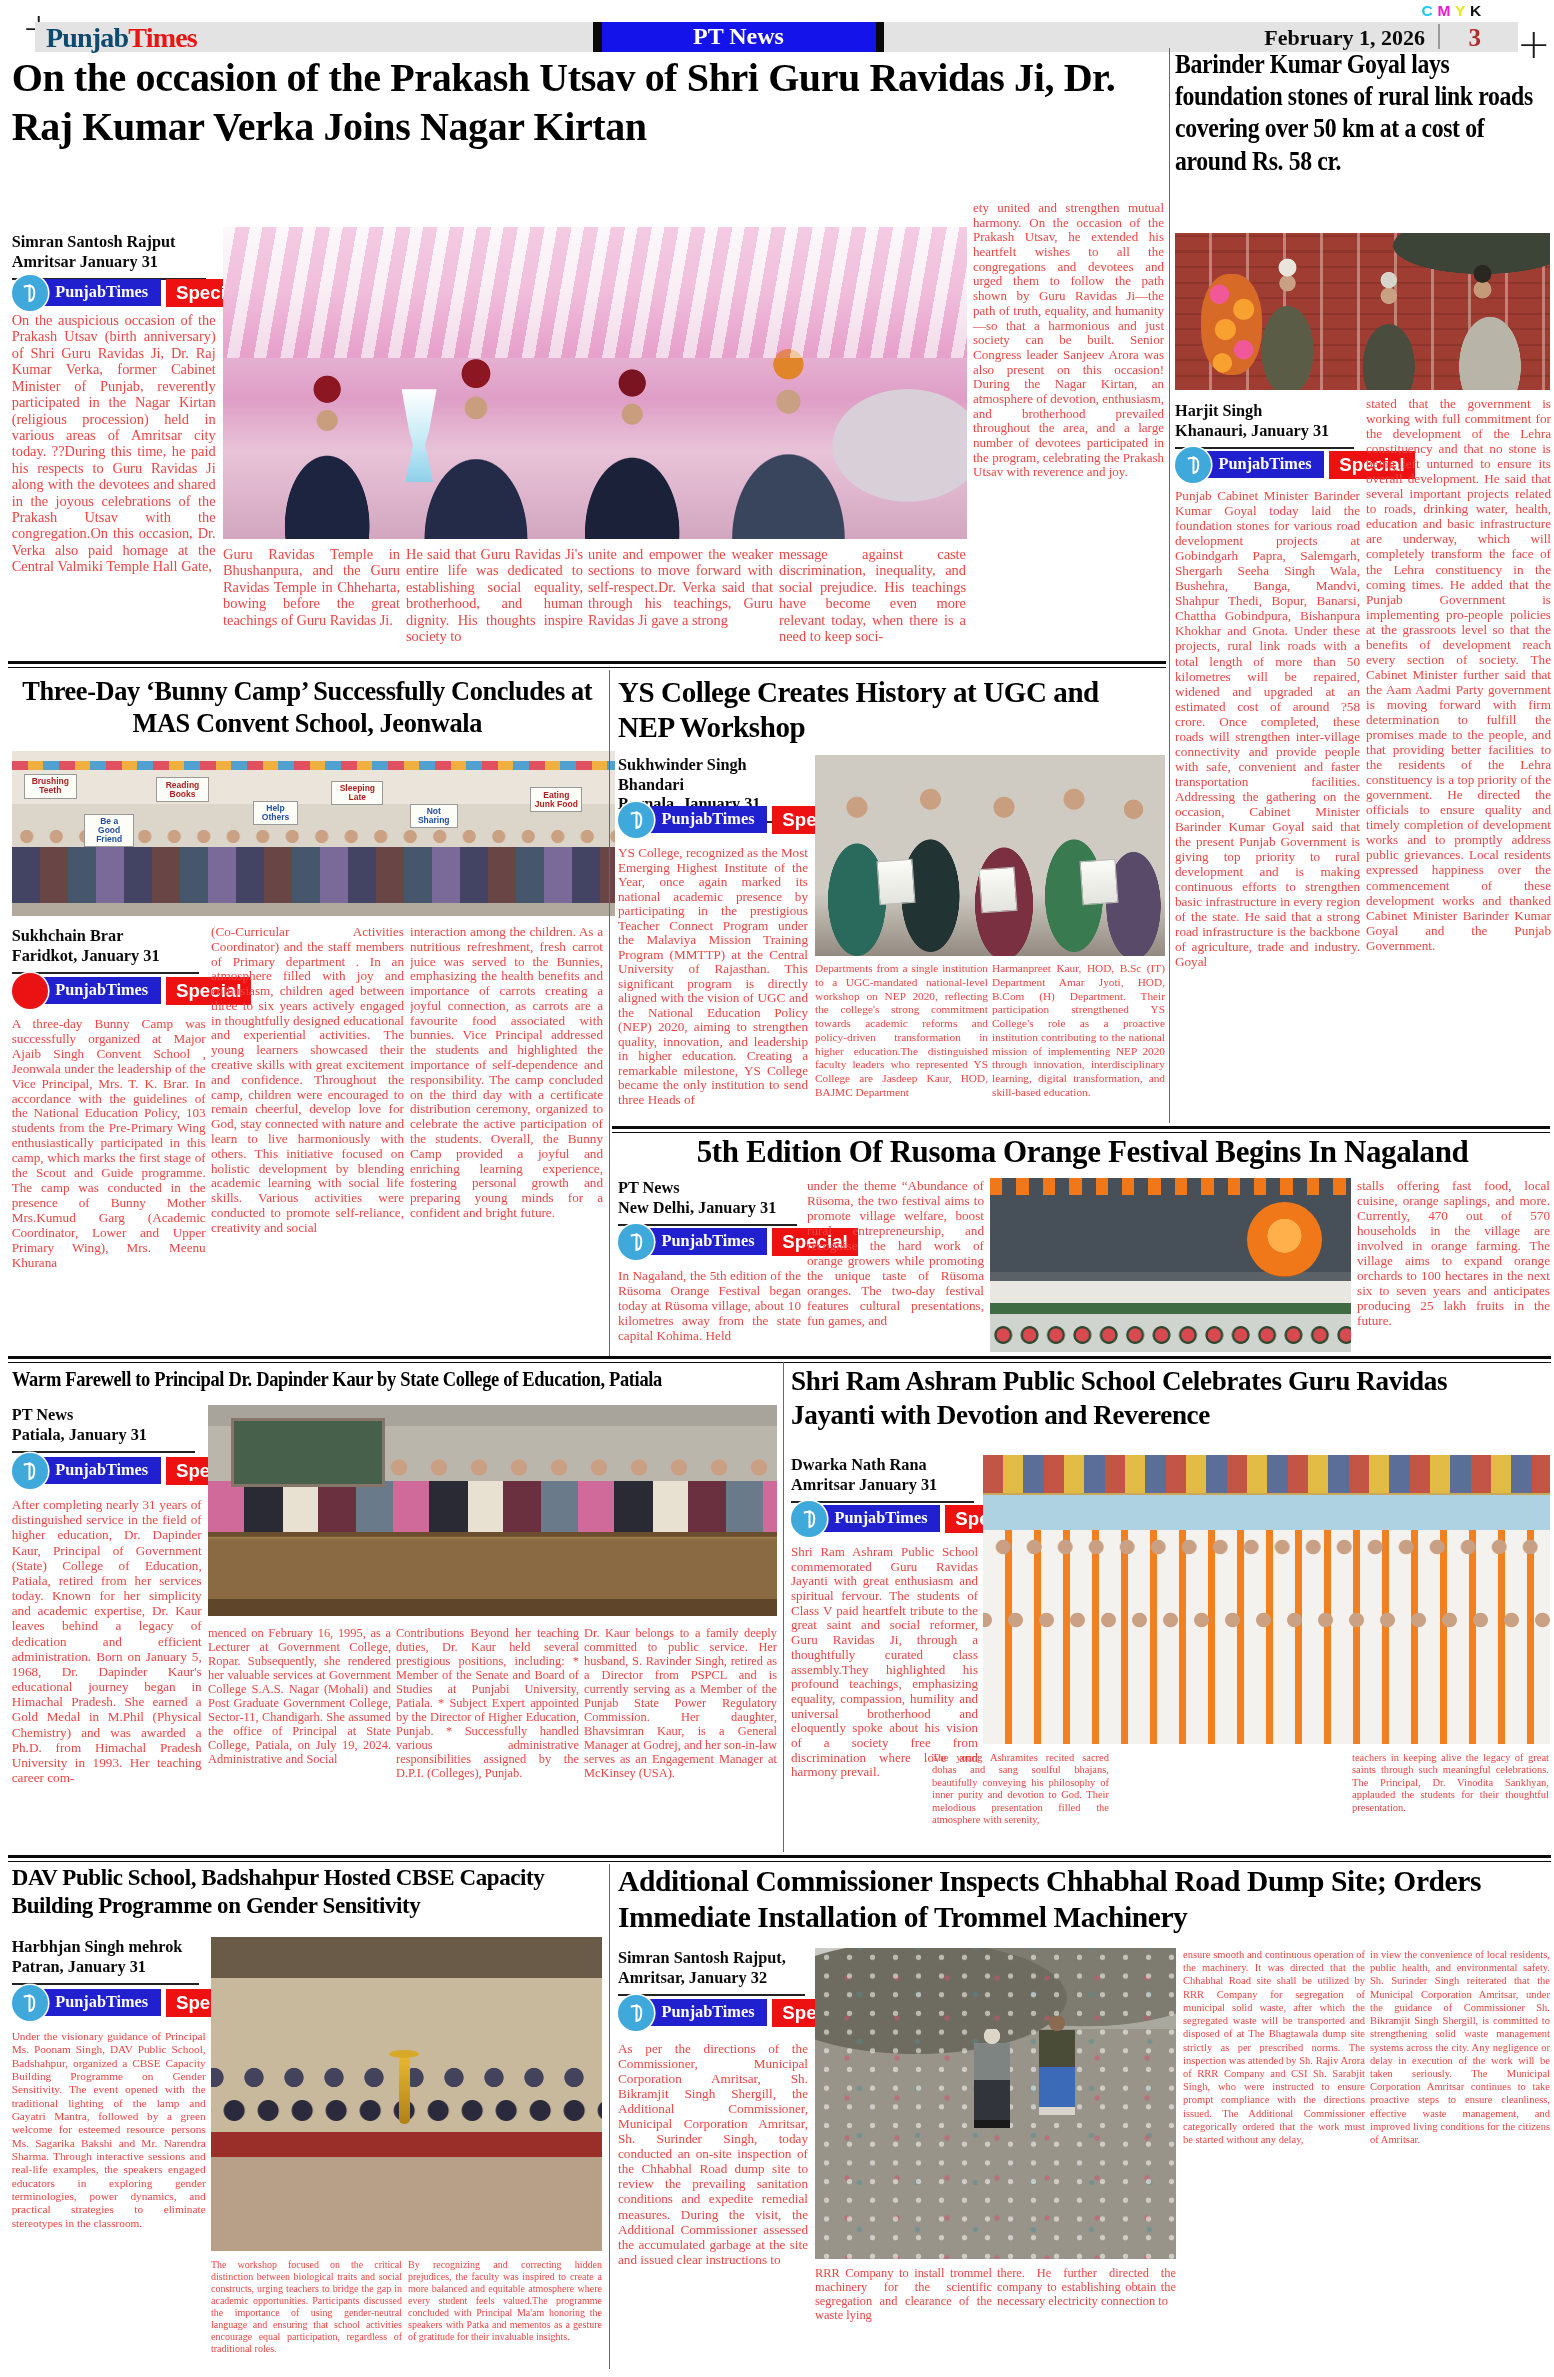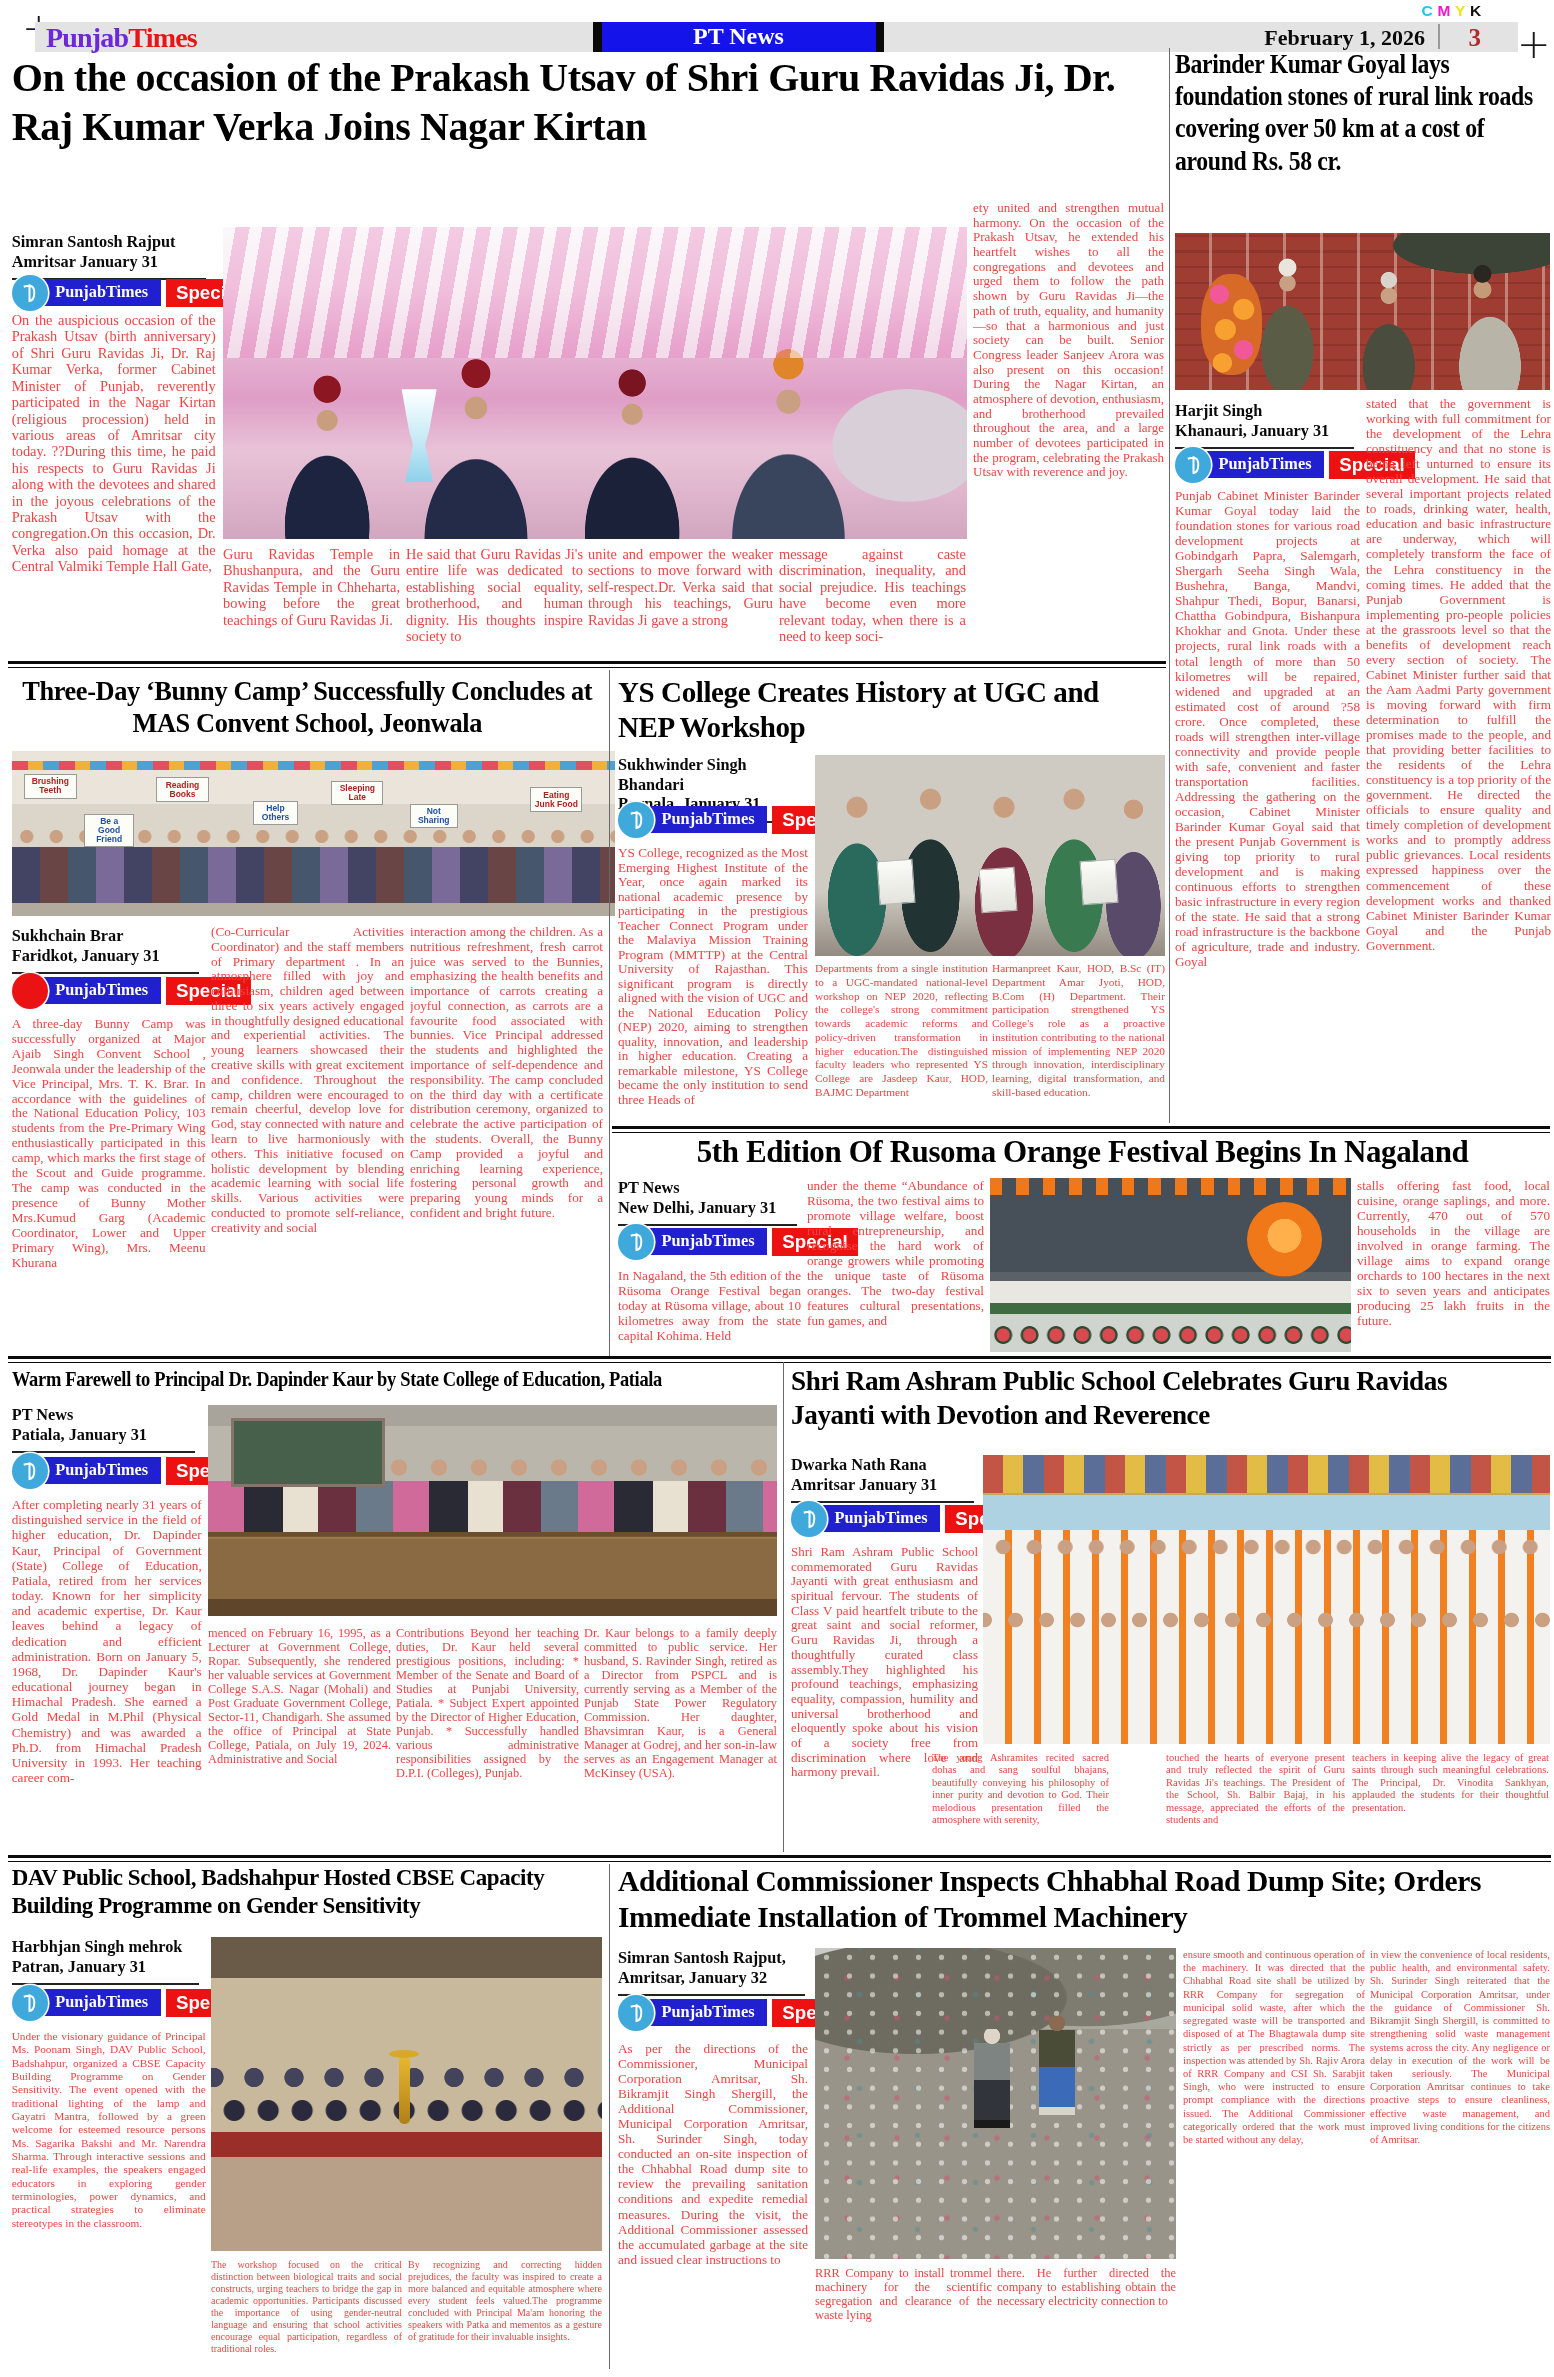--- a/index.html
+++ b/index.html
@@ -2,21 +2,21 @@
 <html style="font-size:12.4px"><head>
 <meta charset="utf-8">
 <style>
   html,body{margin:0;padding:0;background:#fff;}
   #page{position:relative;width:1554px;height:2377px;background:#fff;overflow:hidden;
         font-family:"Liberation Serif",serif;color:#111;}
   .abs{position:absolute;}
   
   .mast{position:absolute;left:35px;top:22px;width:1483px;height:29.5px;background:#e3e3e3;}
   .brand{position:absolute;left:11px;top:0px;font-size:28px;font-weight:bold;letter-spacing:-0.8px;}
-  .brand .b1{color:#6d28d9;} .brand .b2{color:#e81515;}
+  .brand .b1{color:#0c4a6e;} .brand .b2{color:#e81515;}
   .ptbox{position:absolute;left:558px;top:0;height:29.5px;display:flex;align-items:stretch;}
   .ptbar{width:8.5px;background:#0a0a0a;}
   .ptblue{width:274px;background:#1313ea;color:#fff;font-weight:bold;font-size:24px;
           display:flex;align-items:center;justify-content:center;}
   .mdate{position:absolute;right:93px;top:3.1px;font-size:22px;font-weight:bold;color:#0a0a0a;}
   .mdiv{position:absolute;right:78px;top:2.3px;width:1.6px;height:25px;background:#9a9a9a;}
   .mpage{position:absolute;right:37px;top:1.6px;font-size:25px;font-weight:bold;color:#b22a2a;}
   .cmyk{position:absolute;right:68px;top:1.6px;font-family:"Liberation Sans",sans-serif;
         font-weight:bold;font-size:15.5px;letter-spacing:4.7px;}
   .cross{position:absolute;font-size:40px;font-weight:100;color:#1a1a1a;line-height:23px;font-family:"DejaVu Sans",sans-serif;}
@@ -324,21 +324,20 @@
         <svg viewBox="0 0 24 24">
           <path d="M6 6 q11 -4 11 6 q0 9 -6 9 M12 3.5 v17" stroke="#fff" fill="none" stroke-width="2.1"></path>
         </svg>
       </span>
     <span class="bbrand">PunjabTimes</span>
     <span class="blabel">Special</span>
   </div>
   <div class="col" style="left:791px;top:1545px;width:187px;height:303px;font-size:13px;line-height:1.13;">Shri Ram Ashram Public School commemorated Guru Ravidas Jayanti with great enthusiasm and spiritual fervour. The students of Class V paid heartfelt tribute to the great saint and social reformer, Guru Ravidas Ji, through a thoughtfully curated class assembly.They highlighted his profound teachings, emphasizing equality, compassion, humility and universal brotherhood and eloquently spoke about his vision of a society free from discrimination where love and harmony prevail.</div>
   <div class="photo ph-shriram" style="left:983px;top:1455px;width:567px;height:289px;"></div>
   <div class="col" style="left:932px;top:1752px;width:177px;height:96px;font-size:10.5px;line-height:1.18;">The young Ashramites recited sacred dohas and sang soulful bhajans, beautifully conveying his philosophy of inner purity and devotion to God. Their melodious presentation filled the atmosphere with serenity,</div>
-  <div class="col" style="left:1166px;top:1752px;width:179px;height:96px;font-size:10.5px;line-height:1.18;">touched the hearts of everyone present and truly reflected the spirit of Guru Ravidas Ji's teachings. The President of the School, Sh. Balbir Bajaj, in his message, appreciated the efforts of the students and</div>
   <div class="col" style="left:1352px;top:1752px;width:197px;height:96px;font-size:10.5px;line-height:1.18;">teachers in keeping alive the legacy of great saints through such meaningful celebrations. The Principal, Dr. Vinodita Sankhyan, applauded the students for their thoughtful presentation.</div>
 
   <div class="hr2" style="left:7.8px;top:1855px;width:1543px;"></div>
   <div class="vr" style="left:609px;top:1864px;height:505px;"></div>
   <div class="hl" style="left:11.7px;top:1864px;width:591px;font-size:23px;">DAV Public School, Badshahpur Hosted CBSE Capacity Building Programme on Gender Sensitivity</div>
   <div class="by" style="left:11.7px;top:1937px;width:187px;">
     <div>Harbhjan Singh mehrok</div>
     <div>Patran, January 31</div>
   </div>
   <div class="badge" style="left:11.7px;top:1987px;">

